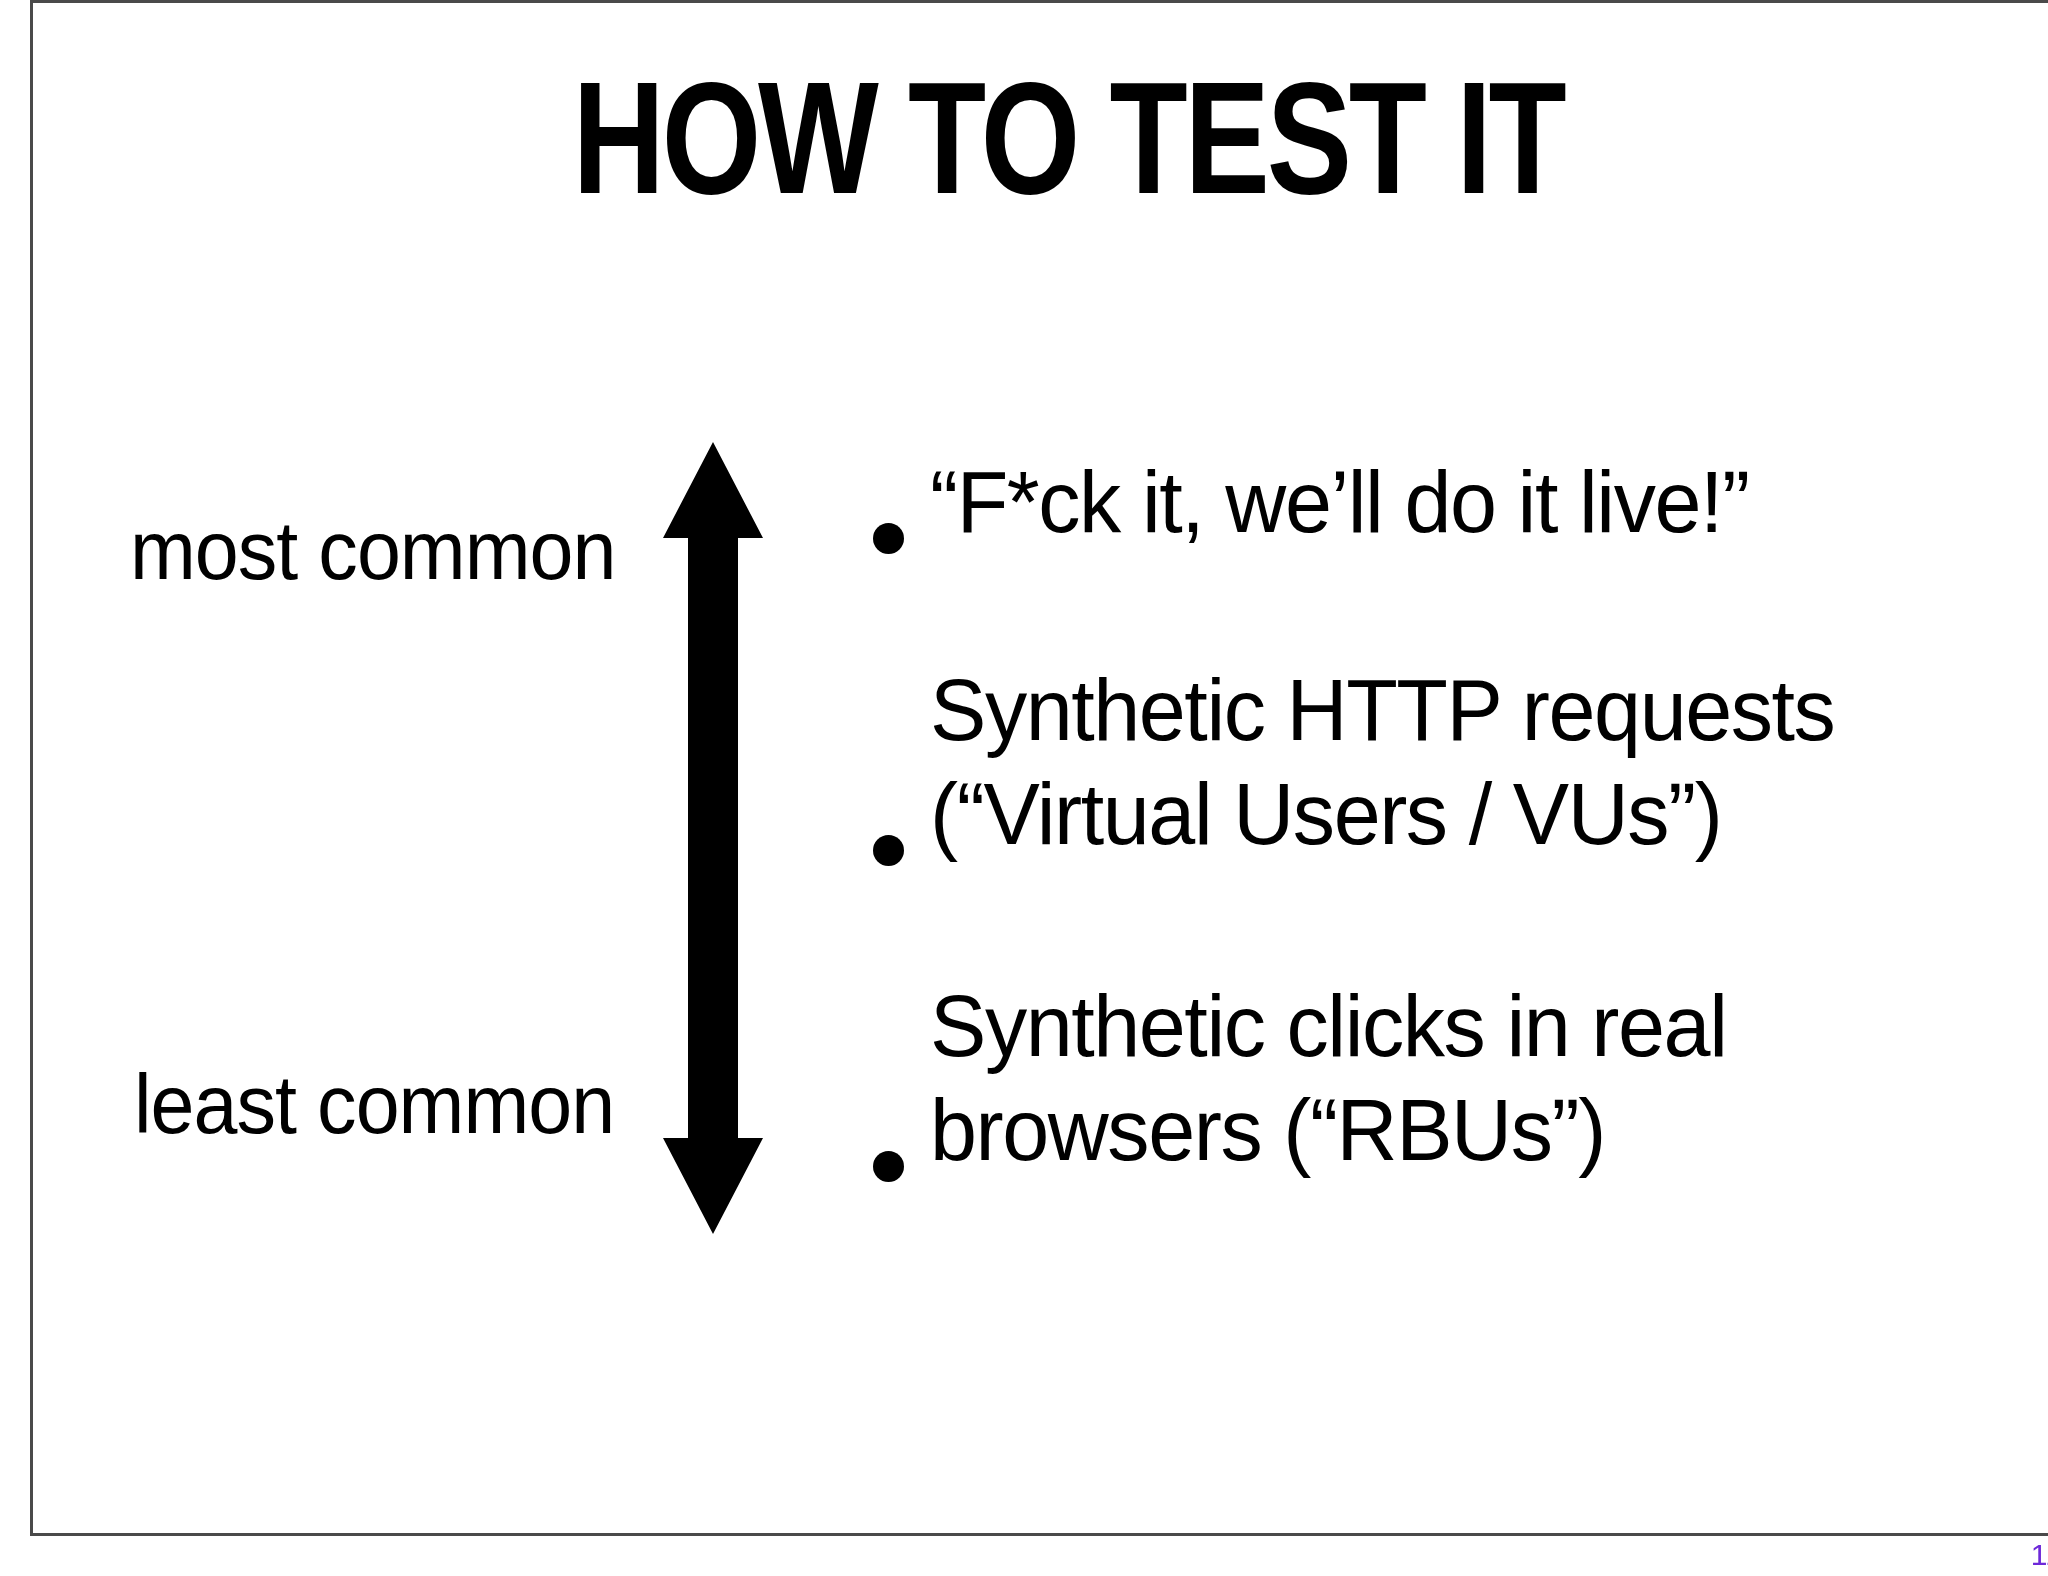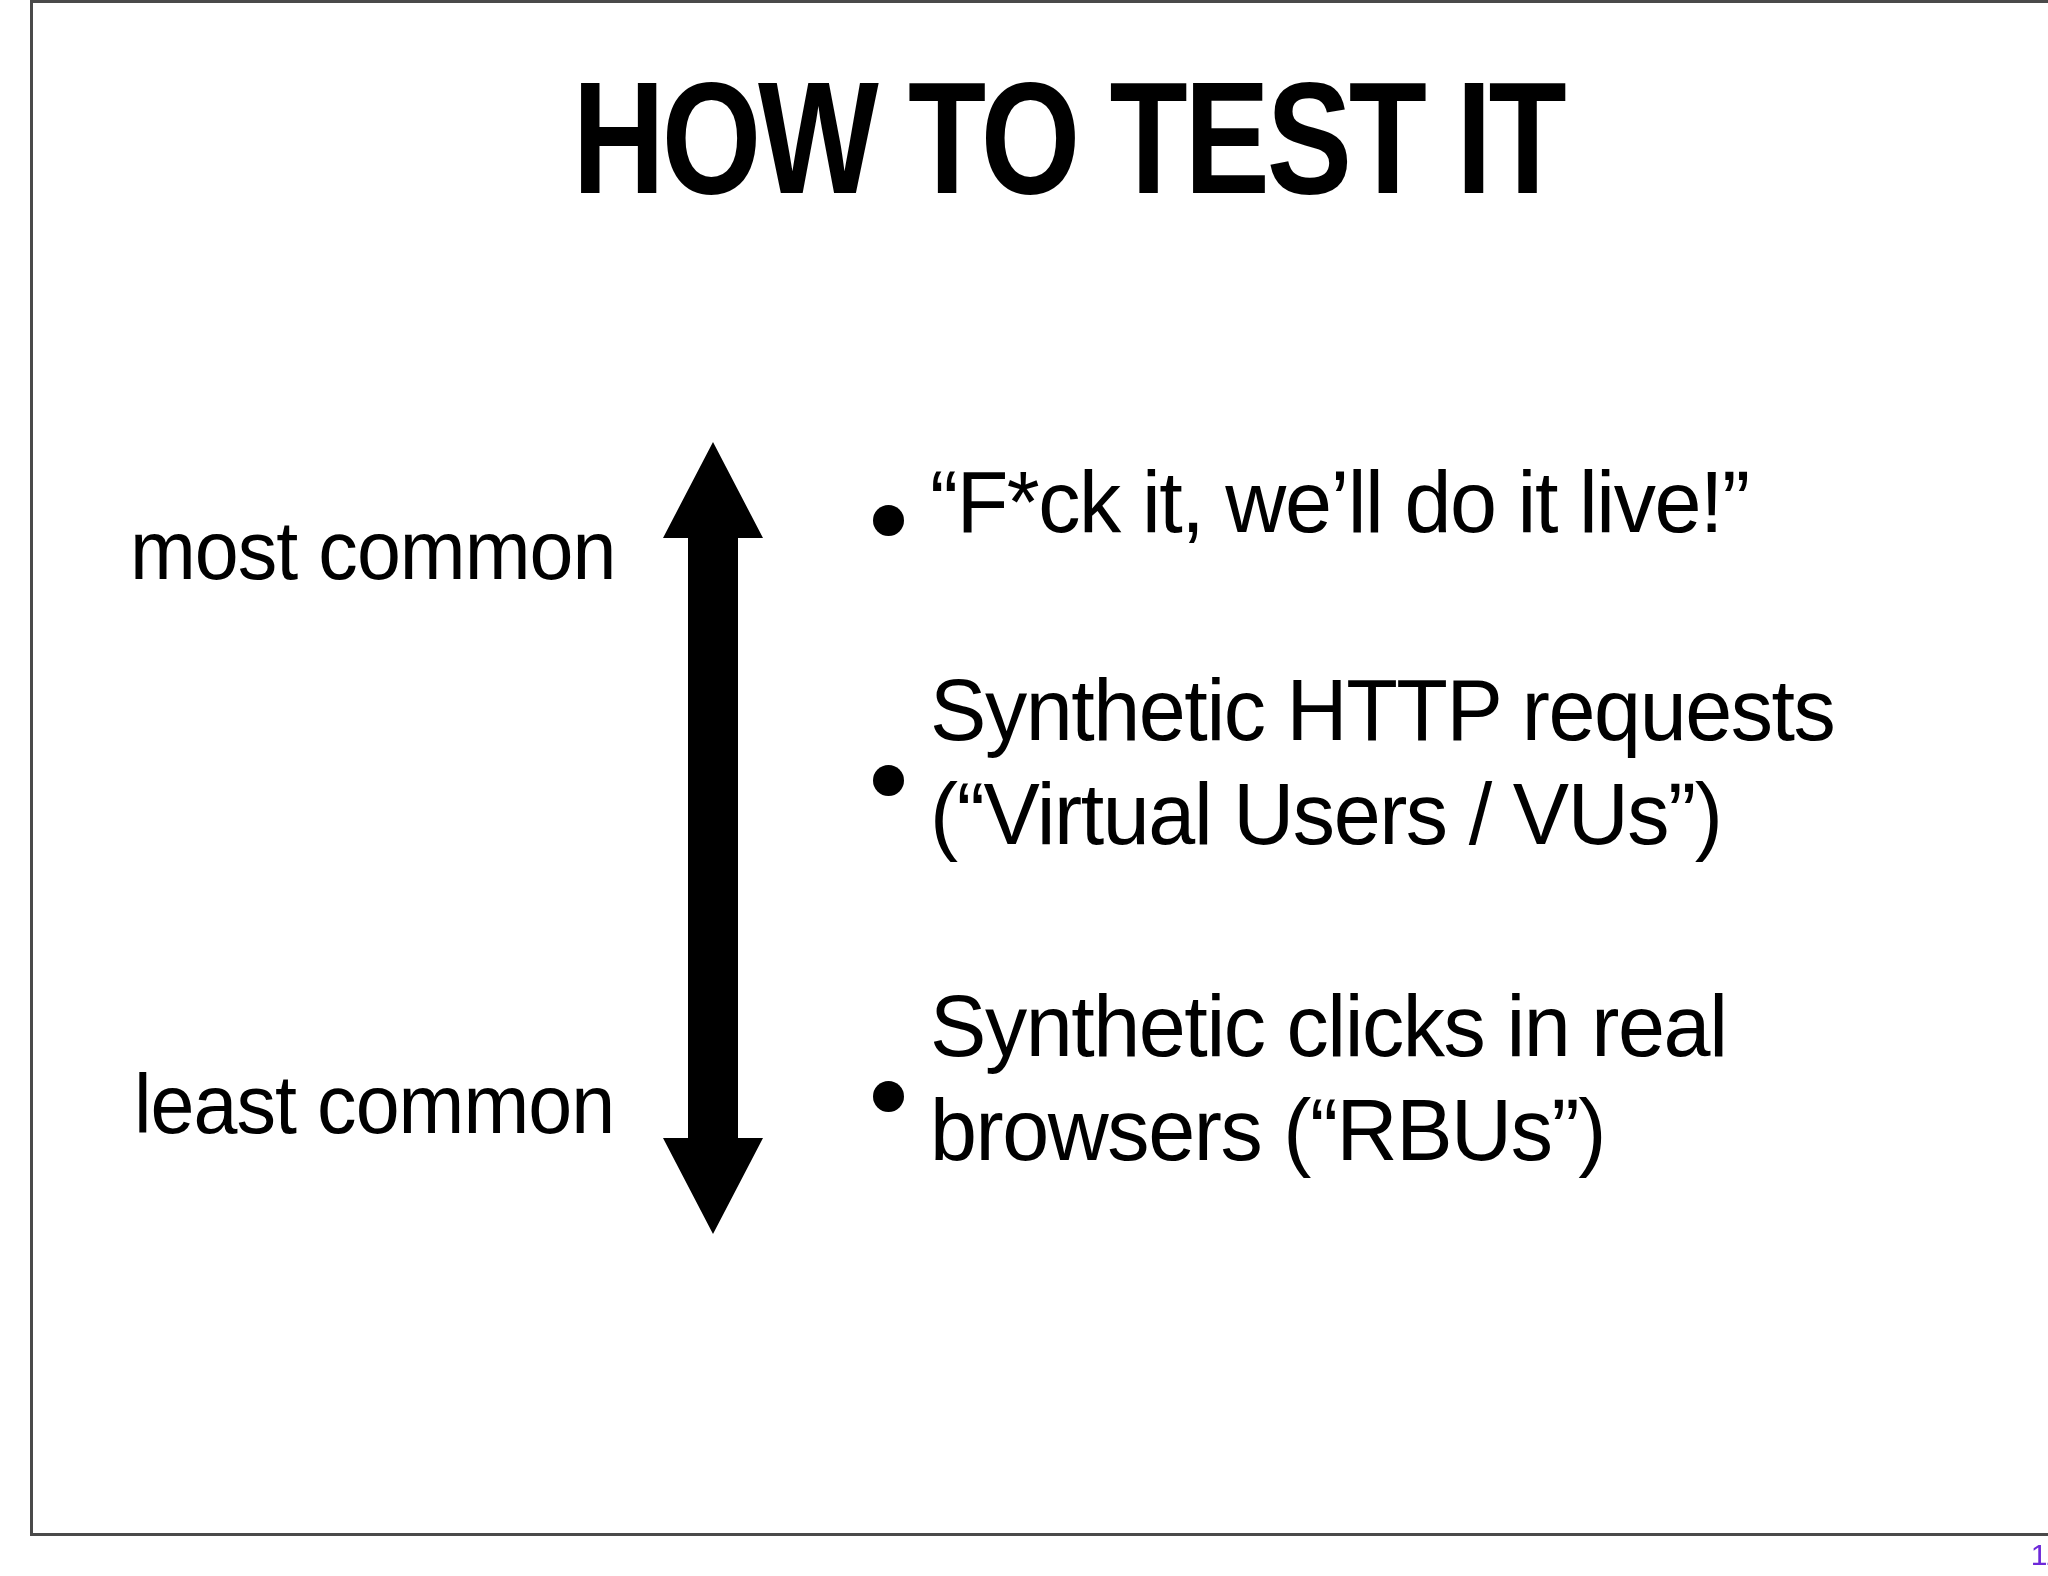--- a/index.html
+++ b/index.html
@@ -64,21 +64,21 @@
     height: 792px;
   }
   .bullets {
     position: absolute;
     left: 843px;
     top: 450px;
     width: 1130px;
   }
   .bullet-item {
     display: flex;
-    align-items: center;
+    align-items: flex-end;
   }
   .bullet-item.gap1 { margin-bottom: 104px; }
   .bullet-item.gap2 { margin-bottom: 108px; }
   .bullet-dot {
     flex: 0 0 auto;
     width: 31px;
     height: 31px;
     border-radius: 50%;
     background: #000000;
     margin-top: 37px;

